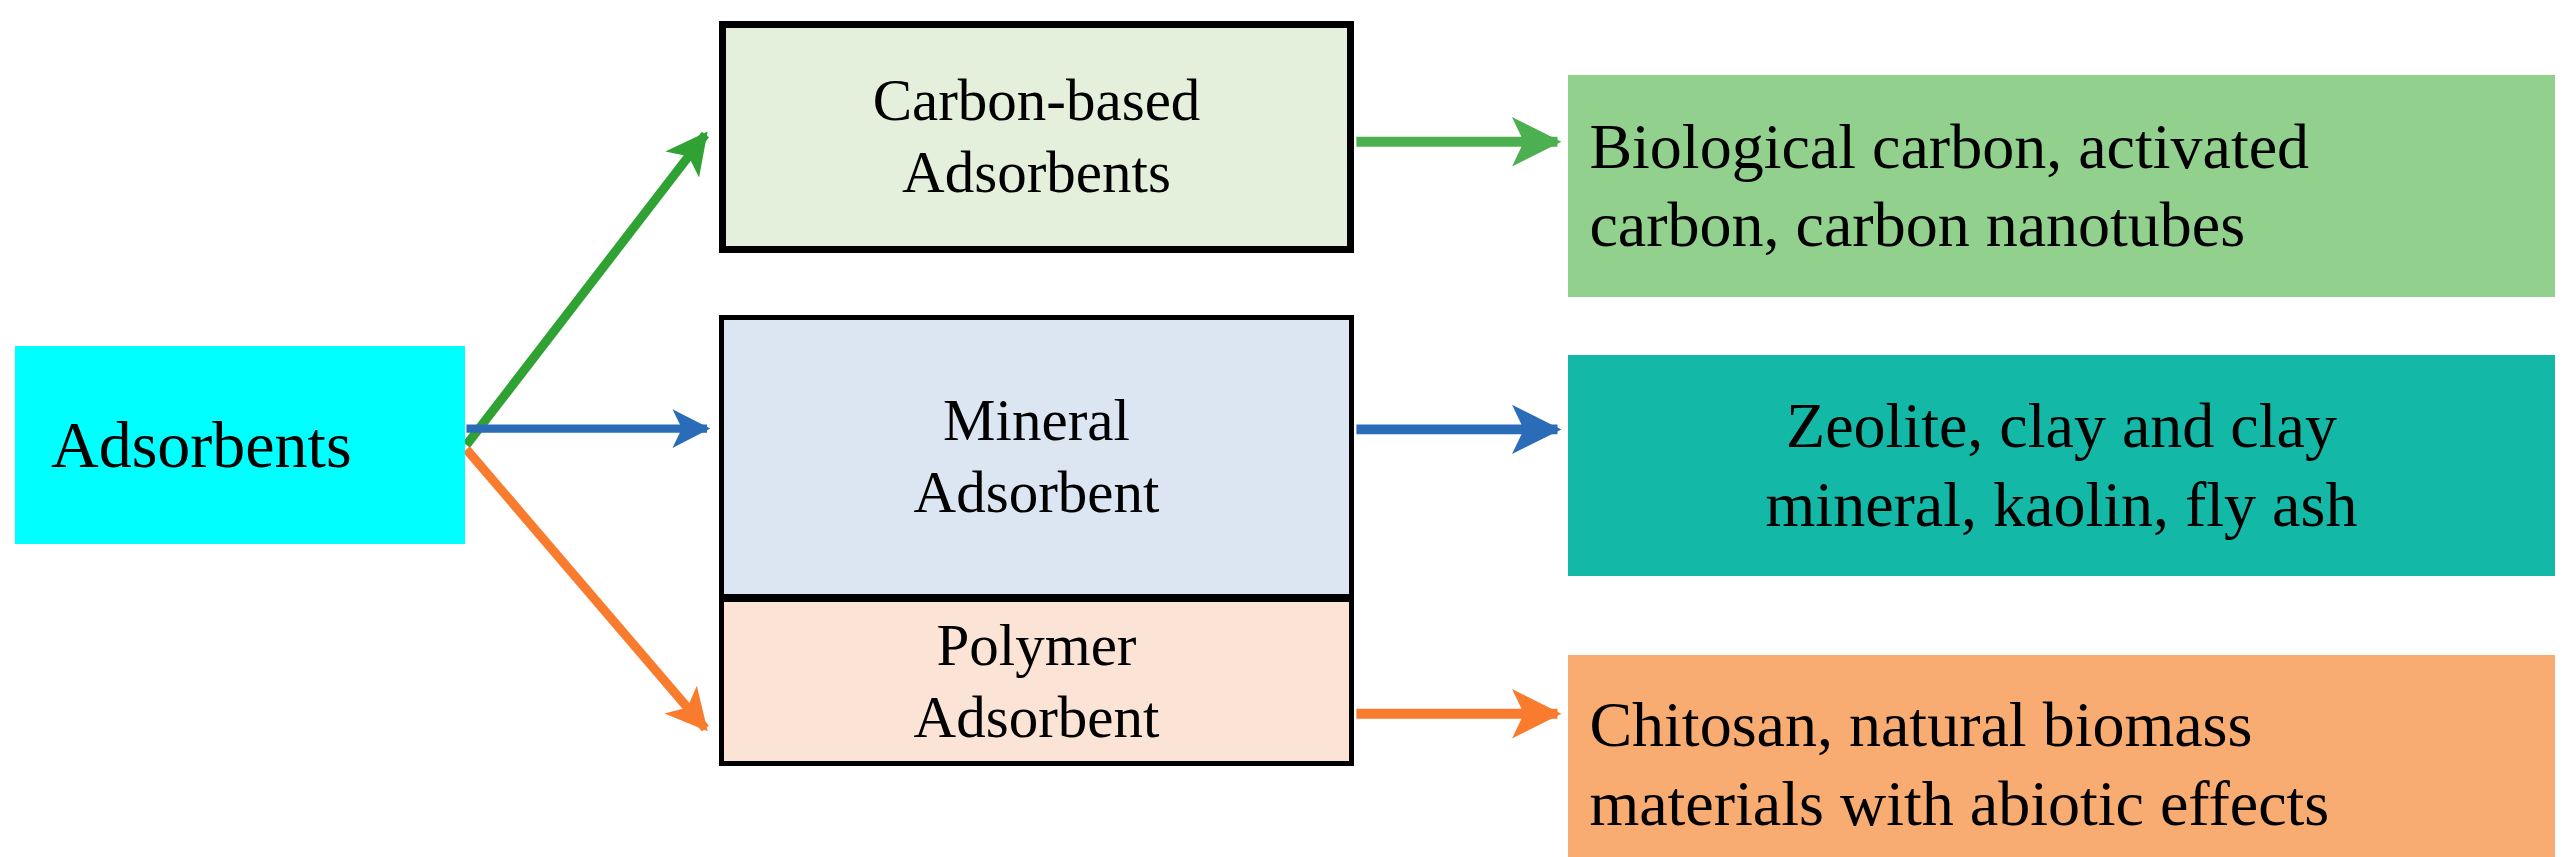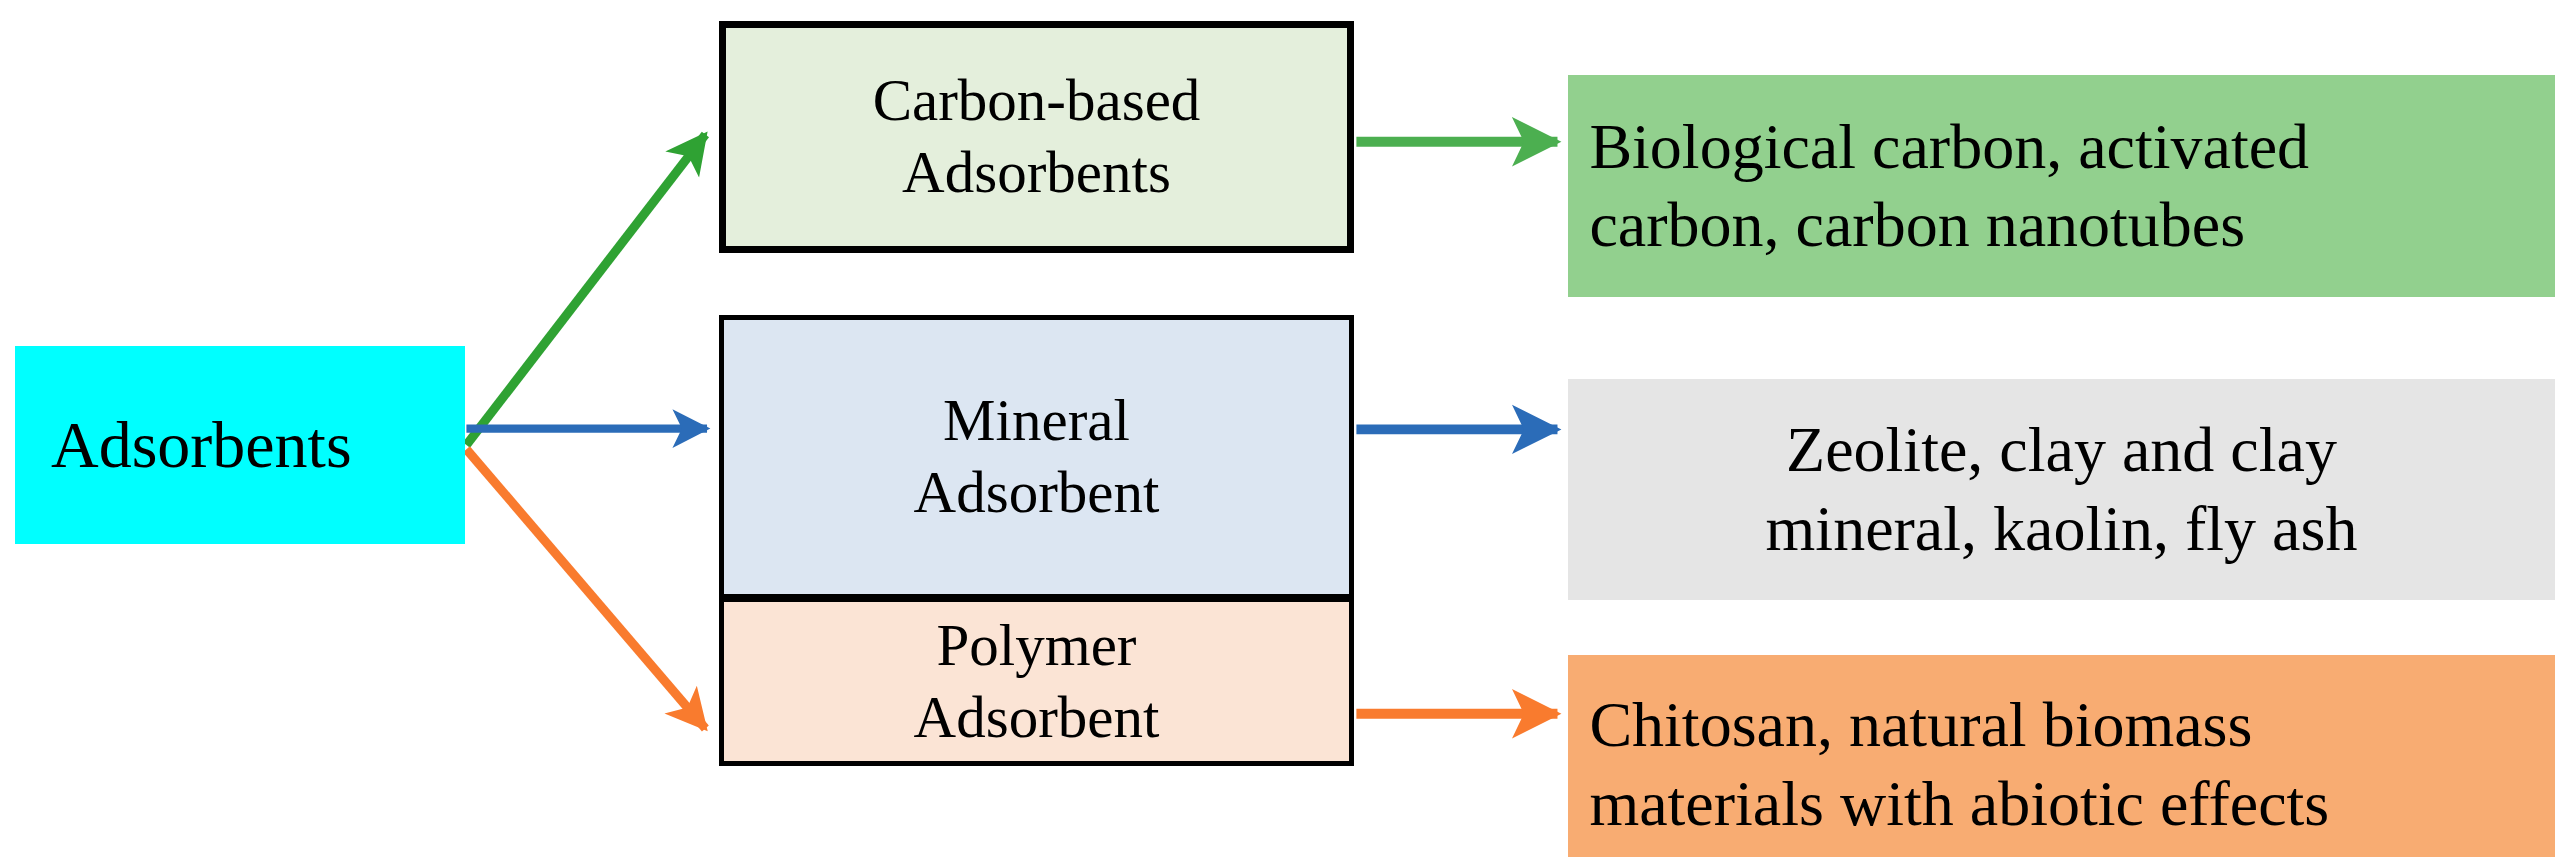--- a/index.html
+++ b/index.html
@@ -88,23 +88,23 @@
     font-size: 64px;
     padding: 0 21.4px;
   }
   #example-carbon {
     top: 27px;
     height: 222px;
     background: #92D08E;
   }
   #example-carbon .label { text-align: left; }
   #example-mineral {
-    top: 331px;
+    top: 307px;
     height: 221px;
-    background: #e5e5e5;
+    background: #14b8a6;
     font-family: Liberation Serif, serif;
   }
   #example-mineral .label { text-align: center; }
   #example-polymer {
     top: 607px;
     height: 219px;
     background: #F8AC72;
   }
   #example-polymer .label { text-align: left; }
 

